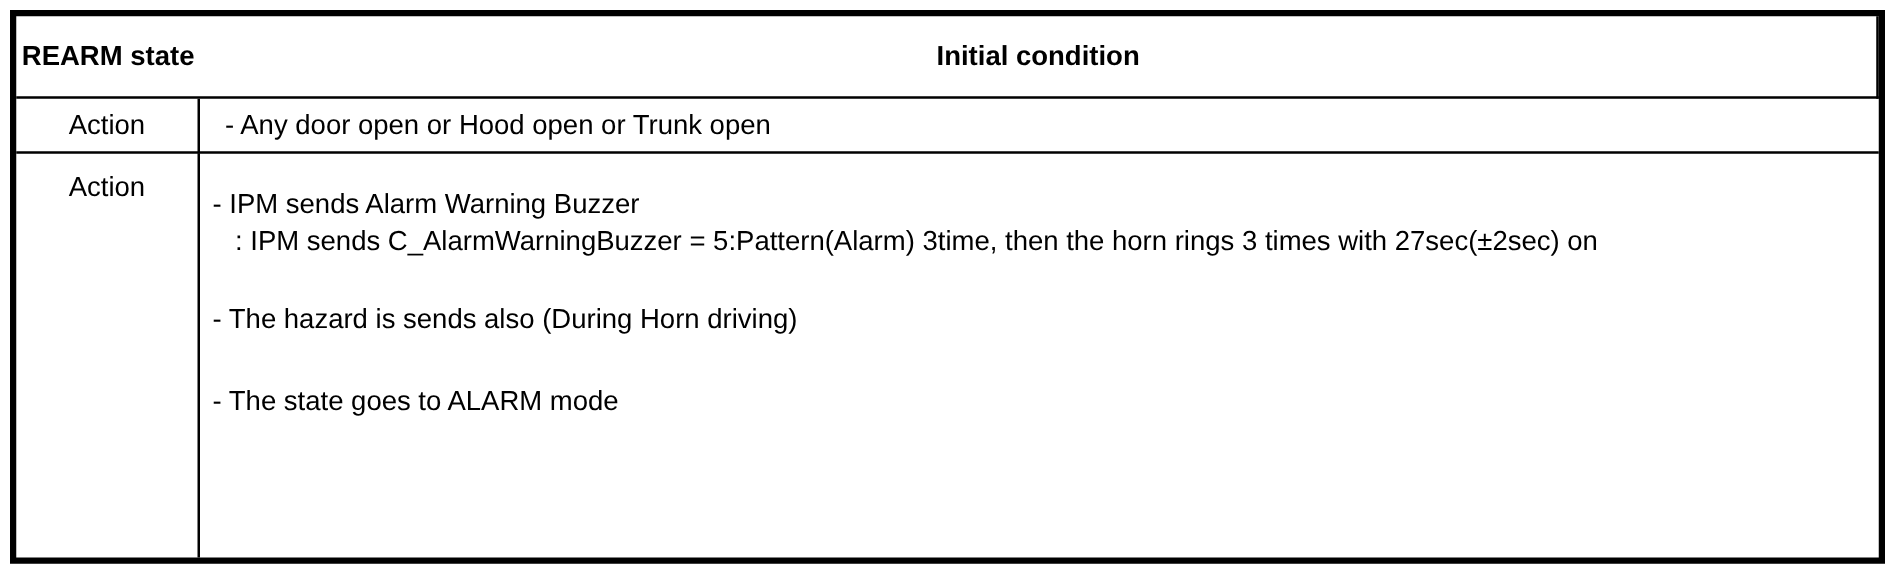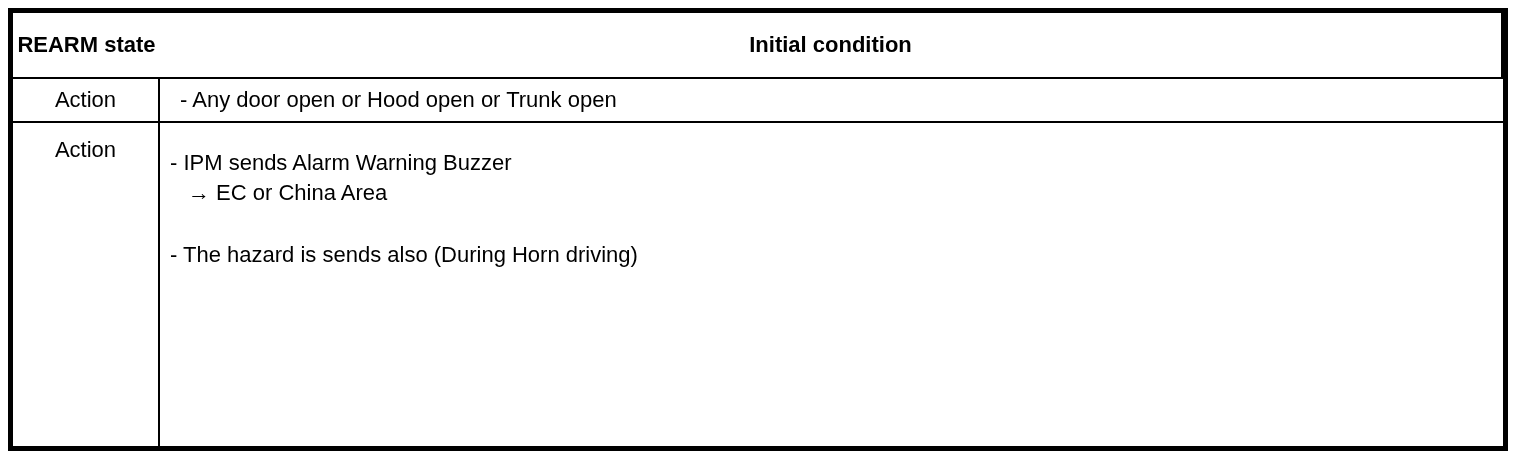--- a/index.html
+++ b/index.html
@@ -76,19 +76,20 @@
 
   <div class="cell row-divider header-cell">REARM state</div>
   <div class="cell col-divider row-divider header-cell">Initial condition</div>
 
   <div class="cell col-divider row-divider label-cell label-center">Action</div>
   <div class="cell row-divider content-cell event-content">- Any door open or Hood open or Trunk open</div>
 
   <div class="cell col-divider label-cell label-top">Action</div>
   <div class="cell content-cell action-content">
     <div class="line-indent-0">- IPM sends Alarm Warning Buzzer</div>
-    <div class="line-indent-1">→ EC or China Area</div>
+    <div class="line-indent-1">: IPM sends C_AlarmWarningBuzzer = 5:Pattern(Alarm) 3time, then the horn rings 3 times with 27sec(±2sec) on</div>
     <div class="spacer-a"></div>
     <div class="line-indent-0">- The hazard is sends also (During Horn driving)</div>
     <div class="spacer-b"></div>
+    <div class="line-indent-0">- The state goes to ALARM mode</div>
   </div>
 
 </div>
 
 </body></html>

